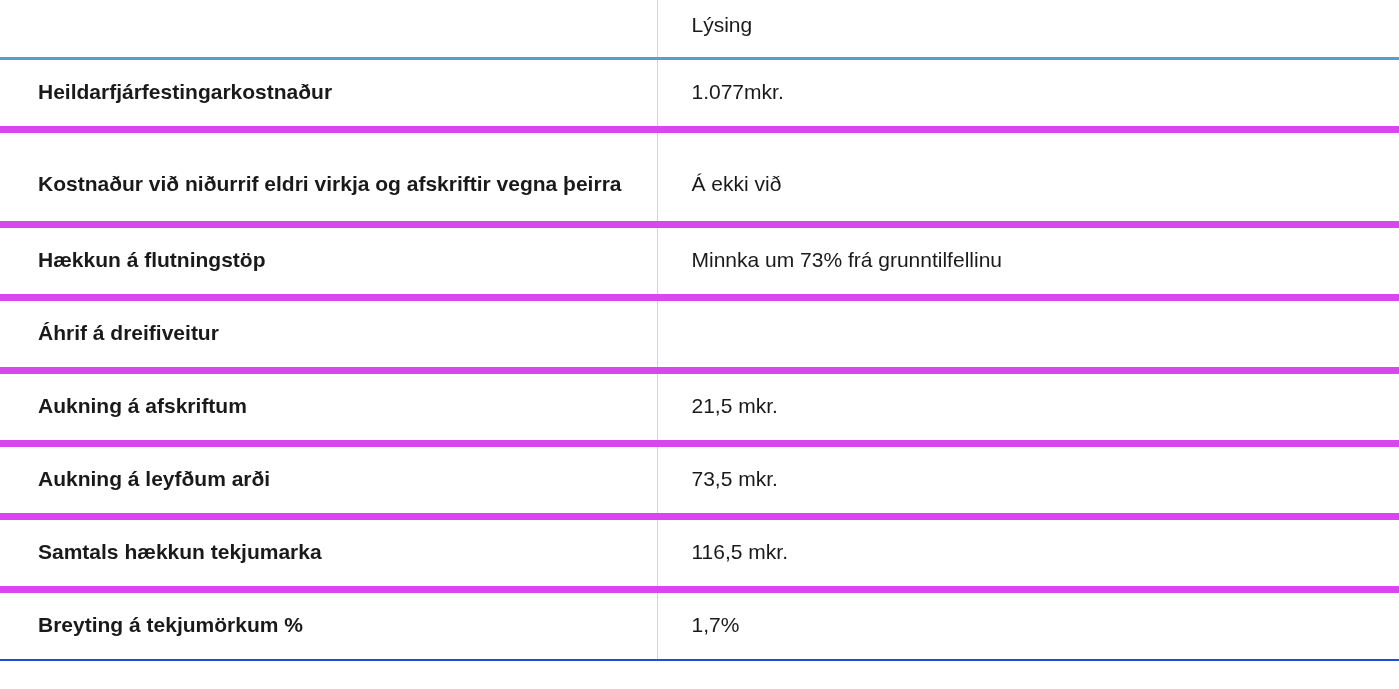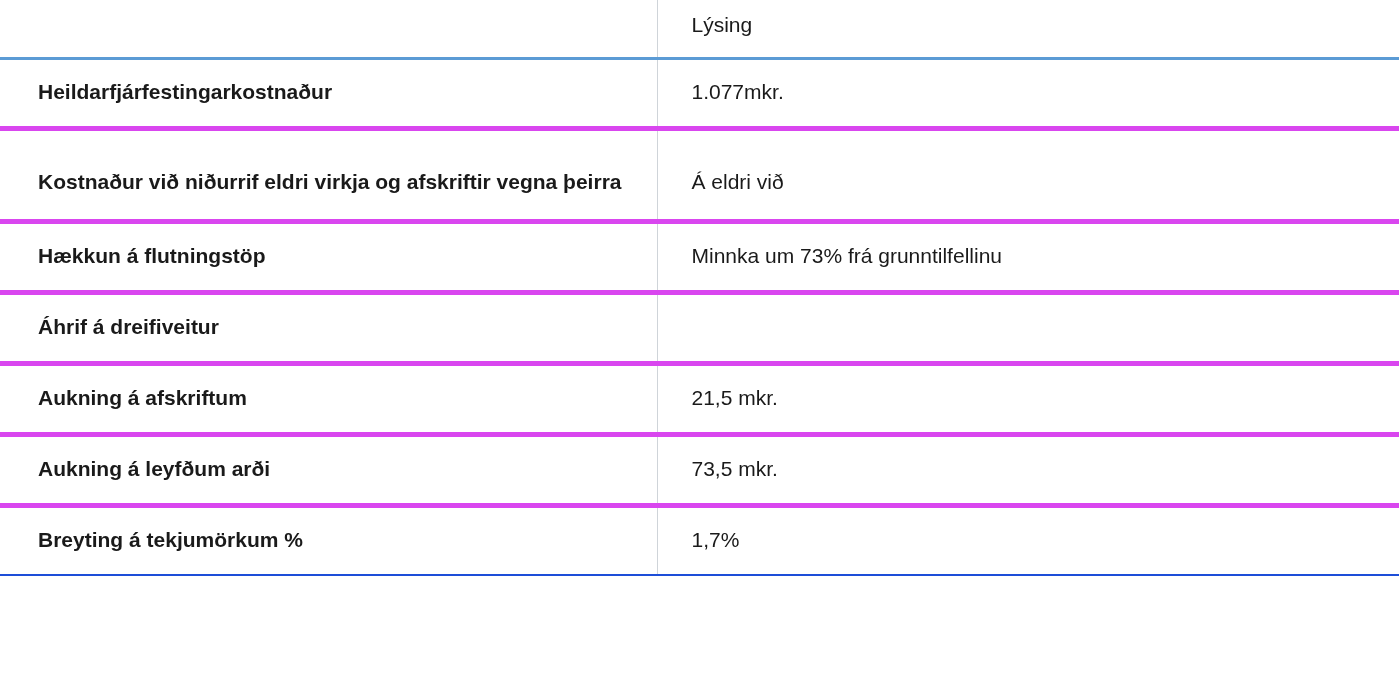--- a/index.html
+++ b/index.html
@@ -21,21 +21,21 @@
     width: 1399px;
     border-collapse: collapse;
     table-layout: fixed;
   }
   table.data-table col.c-label { width: 657px; }
   table.data-table col.c-value { width: 742px; }
 
   table.data-table th,
   table.data-table td {
     border-right: 1px solid #cfd4d9;
-    border-bottom: 5px solid #d946ef;
+    border-bottom: 7px solid #d946ef;
     vertical-align: middle;
     text-align: left;
     padding: 13px 18px 13px 38px;
     font-size: 21px;
     line-height: 1.35;
     font-weight: normal;
   }
   table.data-table tr > *:last-child {
     border-right: none;
   }
@@ -90,37 +90,41 @@
         <th class="head-value">Lýsing</th>
       </tr>
     </thead>
     <tbody>
       <tr>
         <td class="cell-label">Heildarfjárfestingarkostnaður</td>
         <td class="cell-value">1.077mkr.</td>
       </tr>
       <tr class="row-tall">
         <td class="cell-label">Kostnaður við niðurrif eldri virkja og afskriftir vegna þeirra</td>
-        <td class="cell-value">Á eldri við</td>
+        <td class="cell-value">Á ekki við</td>
       </tr>
       <tr>
         <td class="cell-label">Hækkun á flutningstöp</td>
         <td class="cell-value">Minnka um 73% frá grunntilfellinu</td>
       </tr>
       <tr>
         <td class="cell-label">Áhrif á dreifiveitur</td>
         <td class="cell-value"></td>
       </tr>
       <tr>
         <td class="cell-label">Aukning á afskriftum</td>
         <td class="cell-value">21,5 mkr.</td>
       </tr>
       <tr>
         <td class="cell-label">Aukning á leyfðum arði</td>
         <td class="cell-value">73,5 mkr.</td>
       </tr>
       <tr>
+        <td class="cell-label">Samtals hækkun tekjumarka</td>
+        <td class="cell-value">116,5 mkr.</td>
+      </tr>
+      <tr>
         <td class="cell-label">Breyting á tekjumörkum %</td>
         <td class="cell-value">1,7%</td>
       </tr>
     </tbody>
   </table>
 </div>
 
 </body></html>

